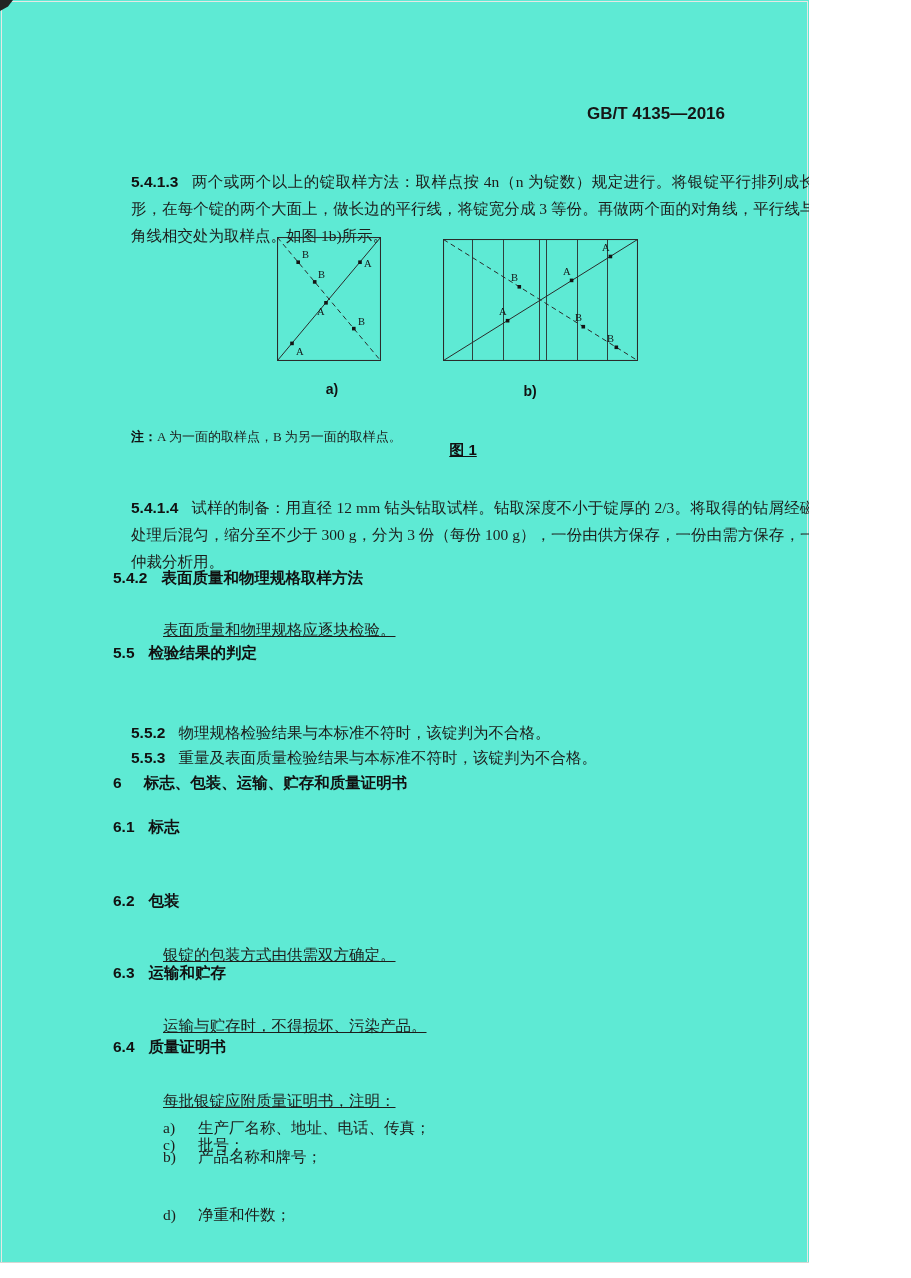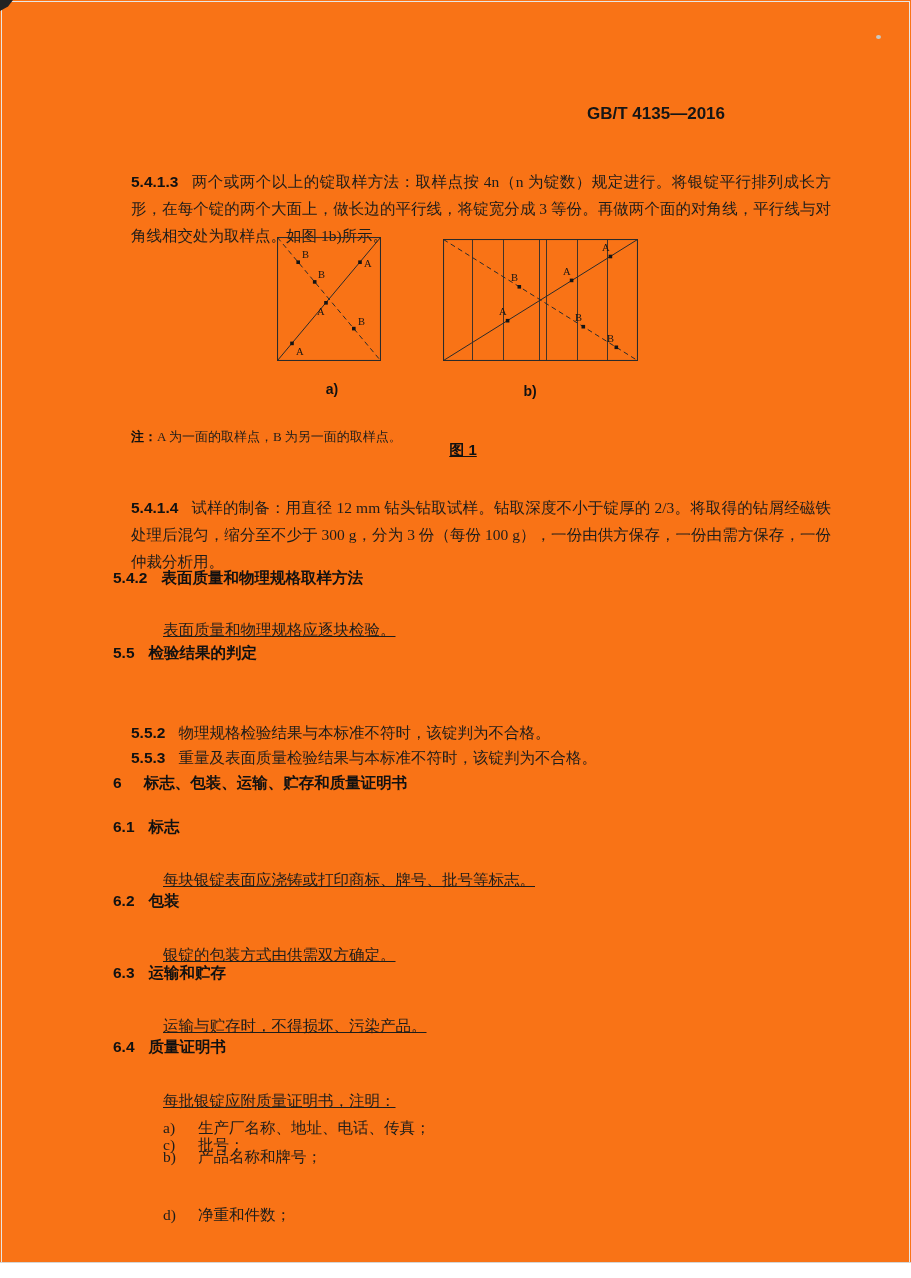--- a/index.html
+++ b/index.html
@@ -1,17 +1,17 @@
 <!DOCTYPE html>
 <html><head>
 <meta charset="utf-8">
 <style>
   html,body{margin:0;padding:0;background:#ffffff;}
   .page{
-    position:relative;width:911px;height:1278px;background:#f97316;overflow:hidden;
+    position:relative;width:809px;height:1278px;background:#5eead4;overflow:hidden;
     font-family:"Liberation Serif","DejaVu Serif",serif;color:#1d1d1b;
   }
   .page p{margin:18px;}
   .frame{position:absolute;inset:1px;border:1px solid #e7e7e4;pointer-events:none;}
   .corner{position:absolute;top:0;left:0;width:13px;height:11px;background:#232323;
     clip-path:polygon(0 0,100% 0,62% 58%,0 100%);}
   .speck{position:absolute;top:35px;left:876px;width:5px;height:4px;background:#c9c9c4;border-radius:50%;}
   .bottom-line{position:absolute;top:1262px;left:0;width:911px;height:1px;background:#d6d6d3;}
   .bottom-area{position:absolute;top:1263px;left:0;width:911px;height:15px;background:#ffffff;}
   .docnum{position:absolute;top:104px;left:113px;width:612px;text-align:right;
@@ -115,21 +115,20 @@
   <p class="para" style="top:601px">表面质量和物理规格应逐块检验。</p>
 
   <div class="heading" style="top:643px"><span class="hnum">5.5</span><span>检验结果的判定</span></div>
 
   <p class="clause" style="top:701px"><span class="num">5.5.2</span><span>物理规格检验结果与本标准不符时，该锭判为不合格。</span></p>
   <p class="clause" style="top:726px"><span class="num">5.5.3</span><span>重量及表面质量检验结果与本标准不符时，该锭判为不合格。</span></p>
 
   <div class="heading" style="top:773px"><span class="hnum wide">6</span><span>标志、包装、运输、贮存和质量证明书</span></div>
 
   <div class="heading" style="top:817px"><span class="hnum">6.1</span><span>标志</span></div>
-  <p class="para" style="top:851px">每块银锭表面应浇铸或打印商标、牌号、批号等标志。</p>
 
   <div class="heading" style="top:891px"><span class="hnum">6.2</span><span>包装</span></div>
   <p class="para" style="top:926px">银锭的包装方式由供需双方确定。</p>
 
   <div class="heading" style="top:963px"><span class="hnum">6.3</span><span>运输和贮存</span></div>
   <p class="para" style="top:997px">运输与贮存时，不得损坏、污染产品。</p>
 
   <div class="heading" style="top:1037px"><span class="hnum">6.4</span><span>质量证明书</span></div>
   <p class="para" style="top:1072px">每批银锭应附质量证明书，注明：</p>
 

